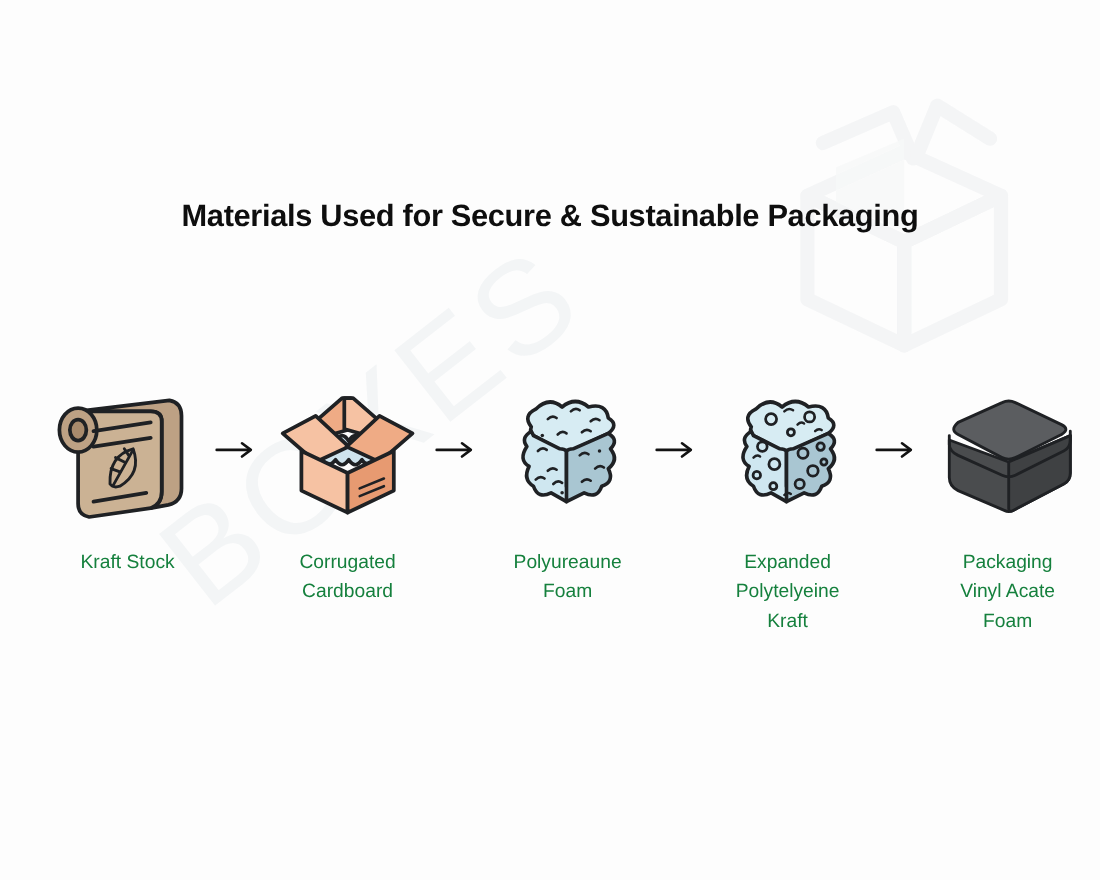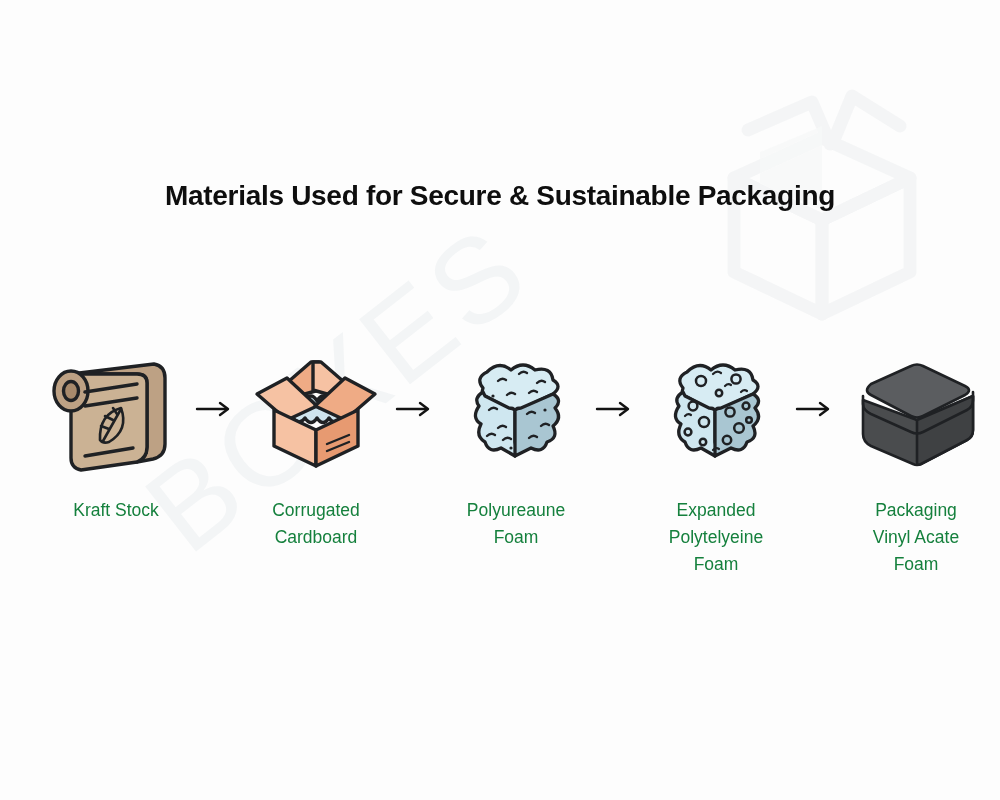--- a/index.html
+++ b/index.html
@@ -286,21 +286,21 @@
             <path d="M72 26 q4 -4 8 -1"></path>
             <path d="M84 38 q3 -3 6 -1"></path>
             <path d="M44 68 q3 -3 6 -1"></path>
             <path d="M72 102 q3 -3 6 -1"></path>
             <path d="M100 44 q3 -3 6 -1"></path>
           </g>
         </svg>
       </div>
       <div class="step-label">Expanded
 Polytelyeine
-Foam</div>
+Kraft</div>
     </div>
 
     <div class="arrow">
       <svg viewBox="0 0 44 18" width="44" height="18" aria-hidden="true">
         <g stroke="#131313" stroke-width="2.4" fill="none" stroke-linecap="round" stroke-linejoin="round">
           <path d="M3 9 L33 9"></path>
           <path d="M26 3 L34 9 L26 15"></path>
         </g>
       </svg>
     </div>

